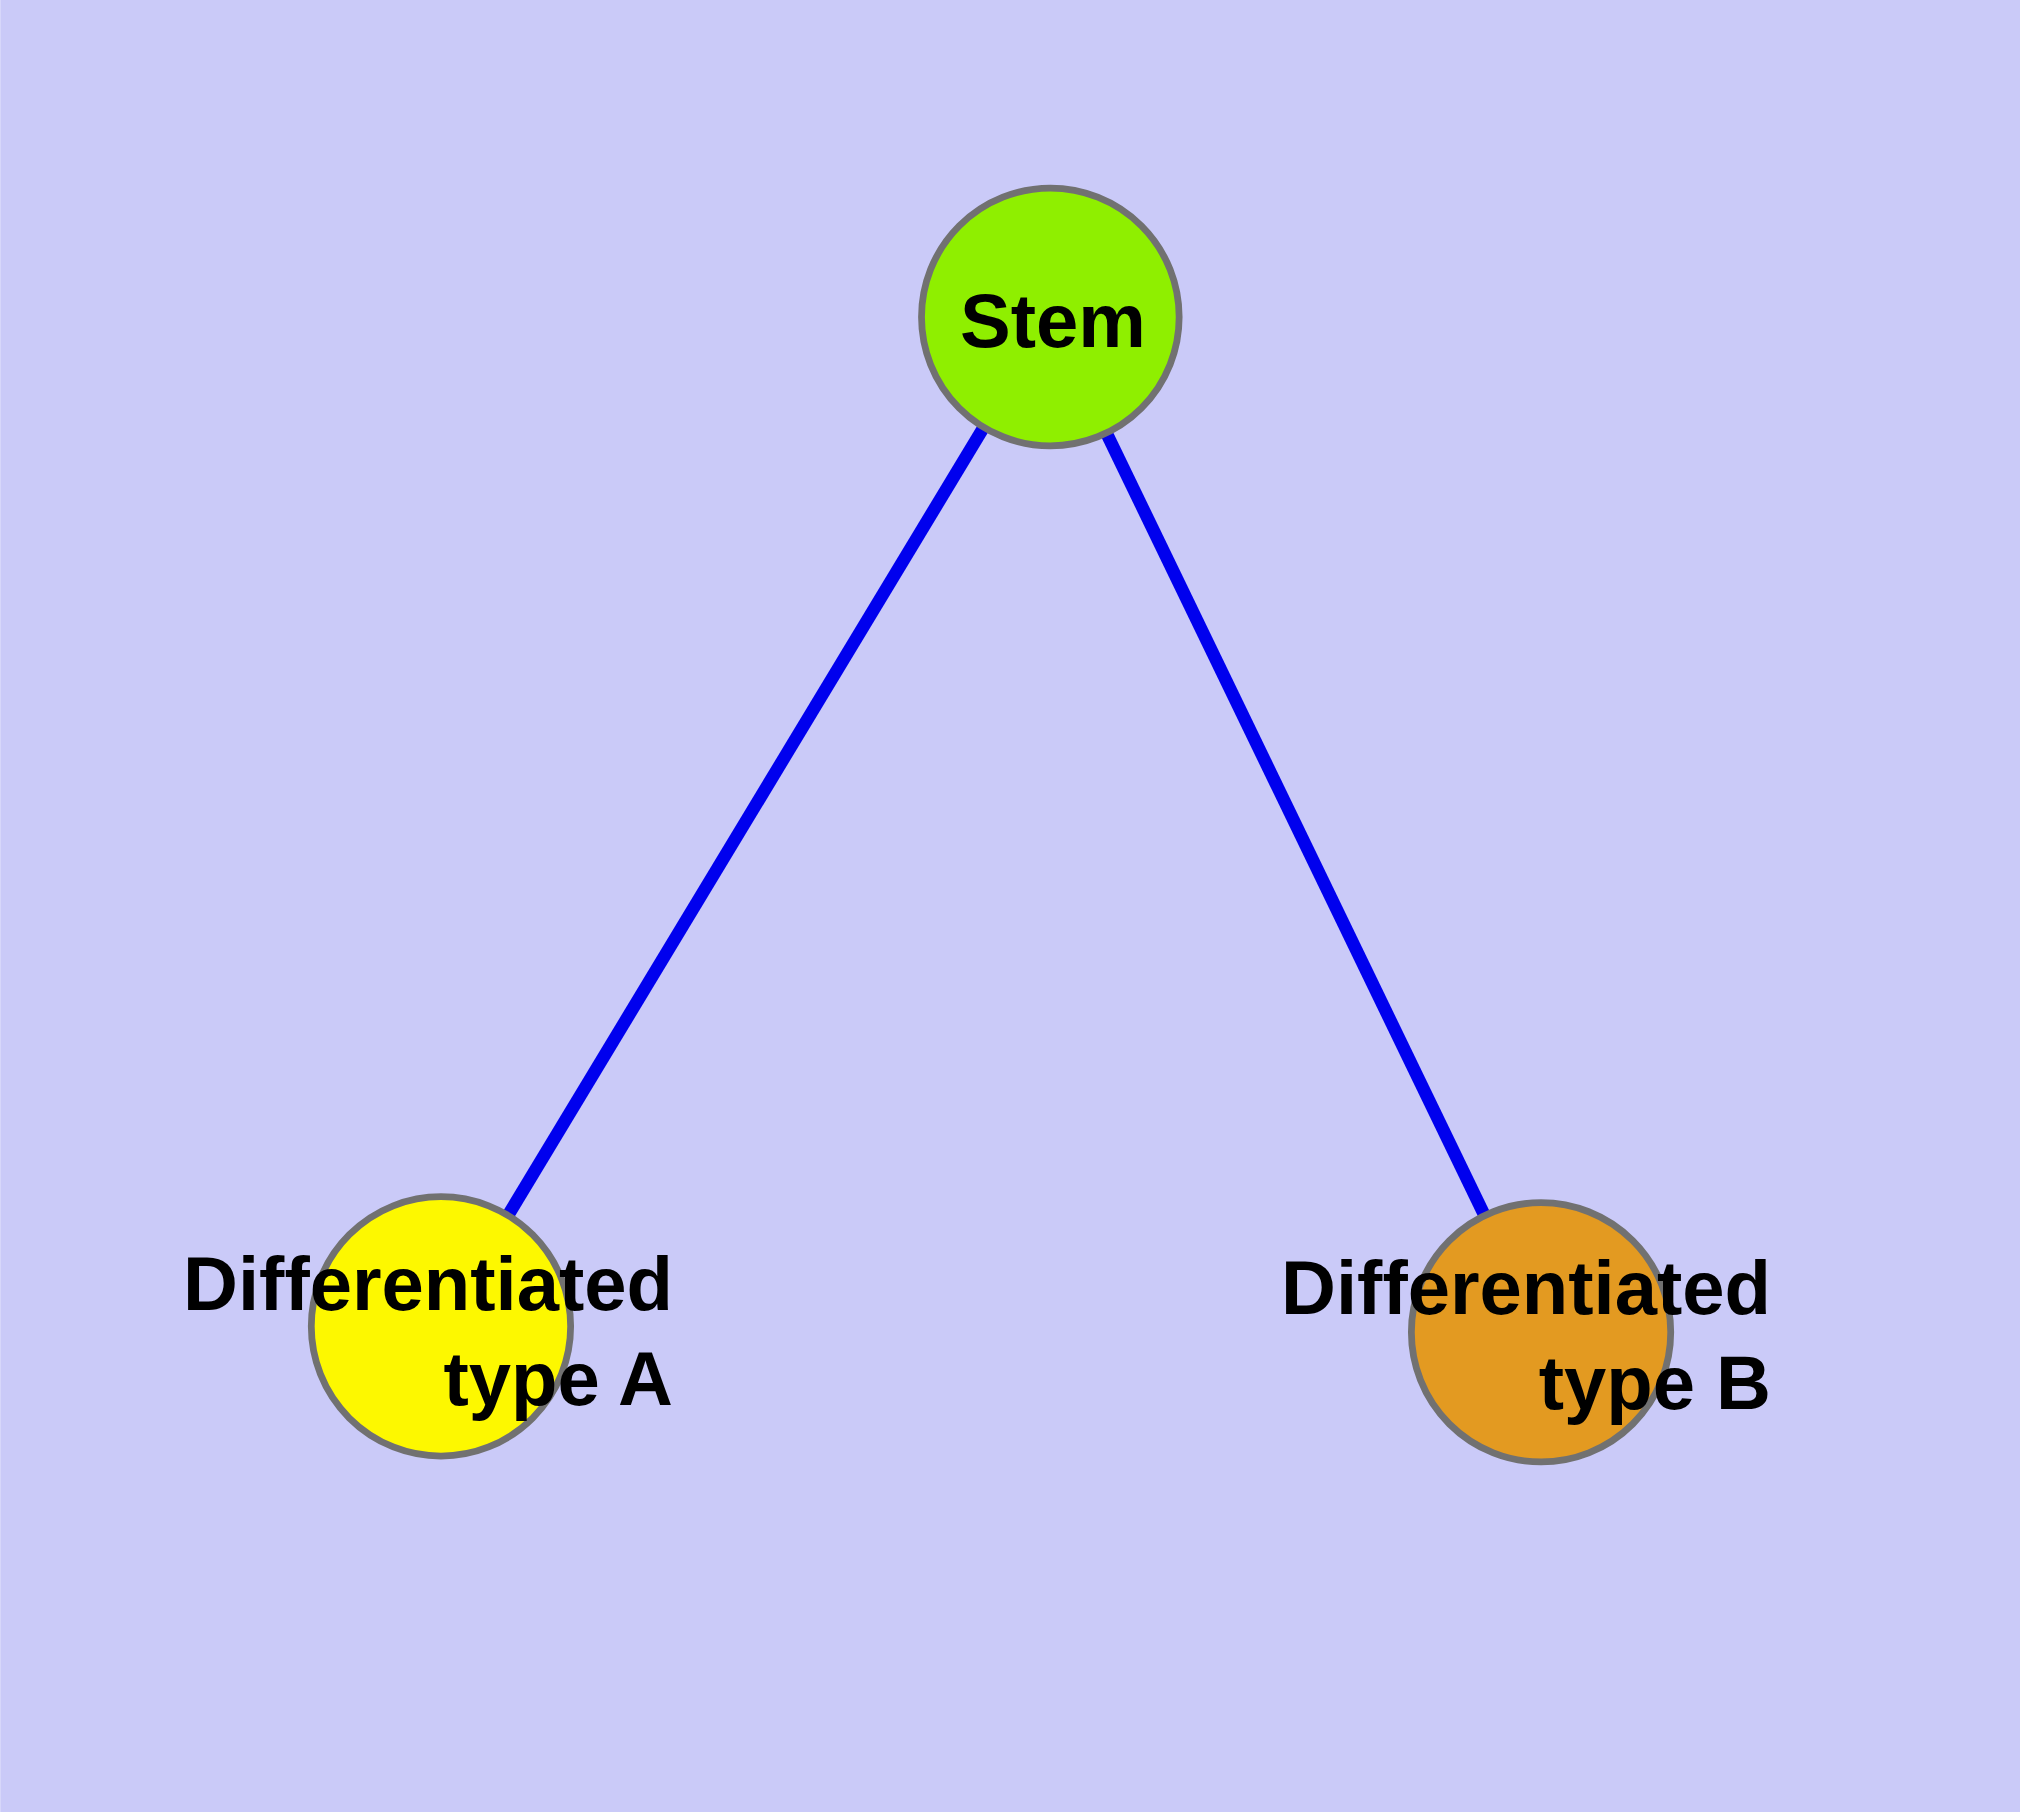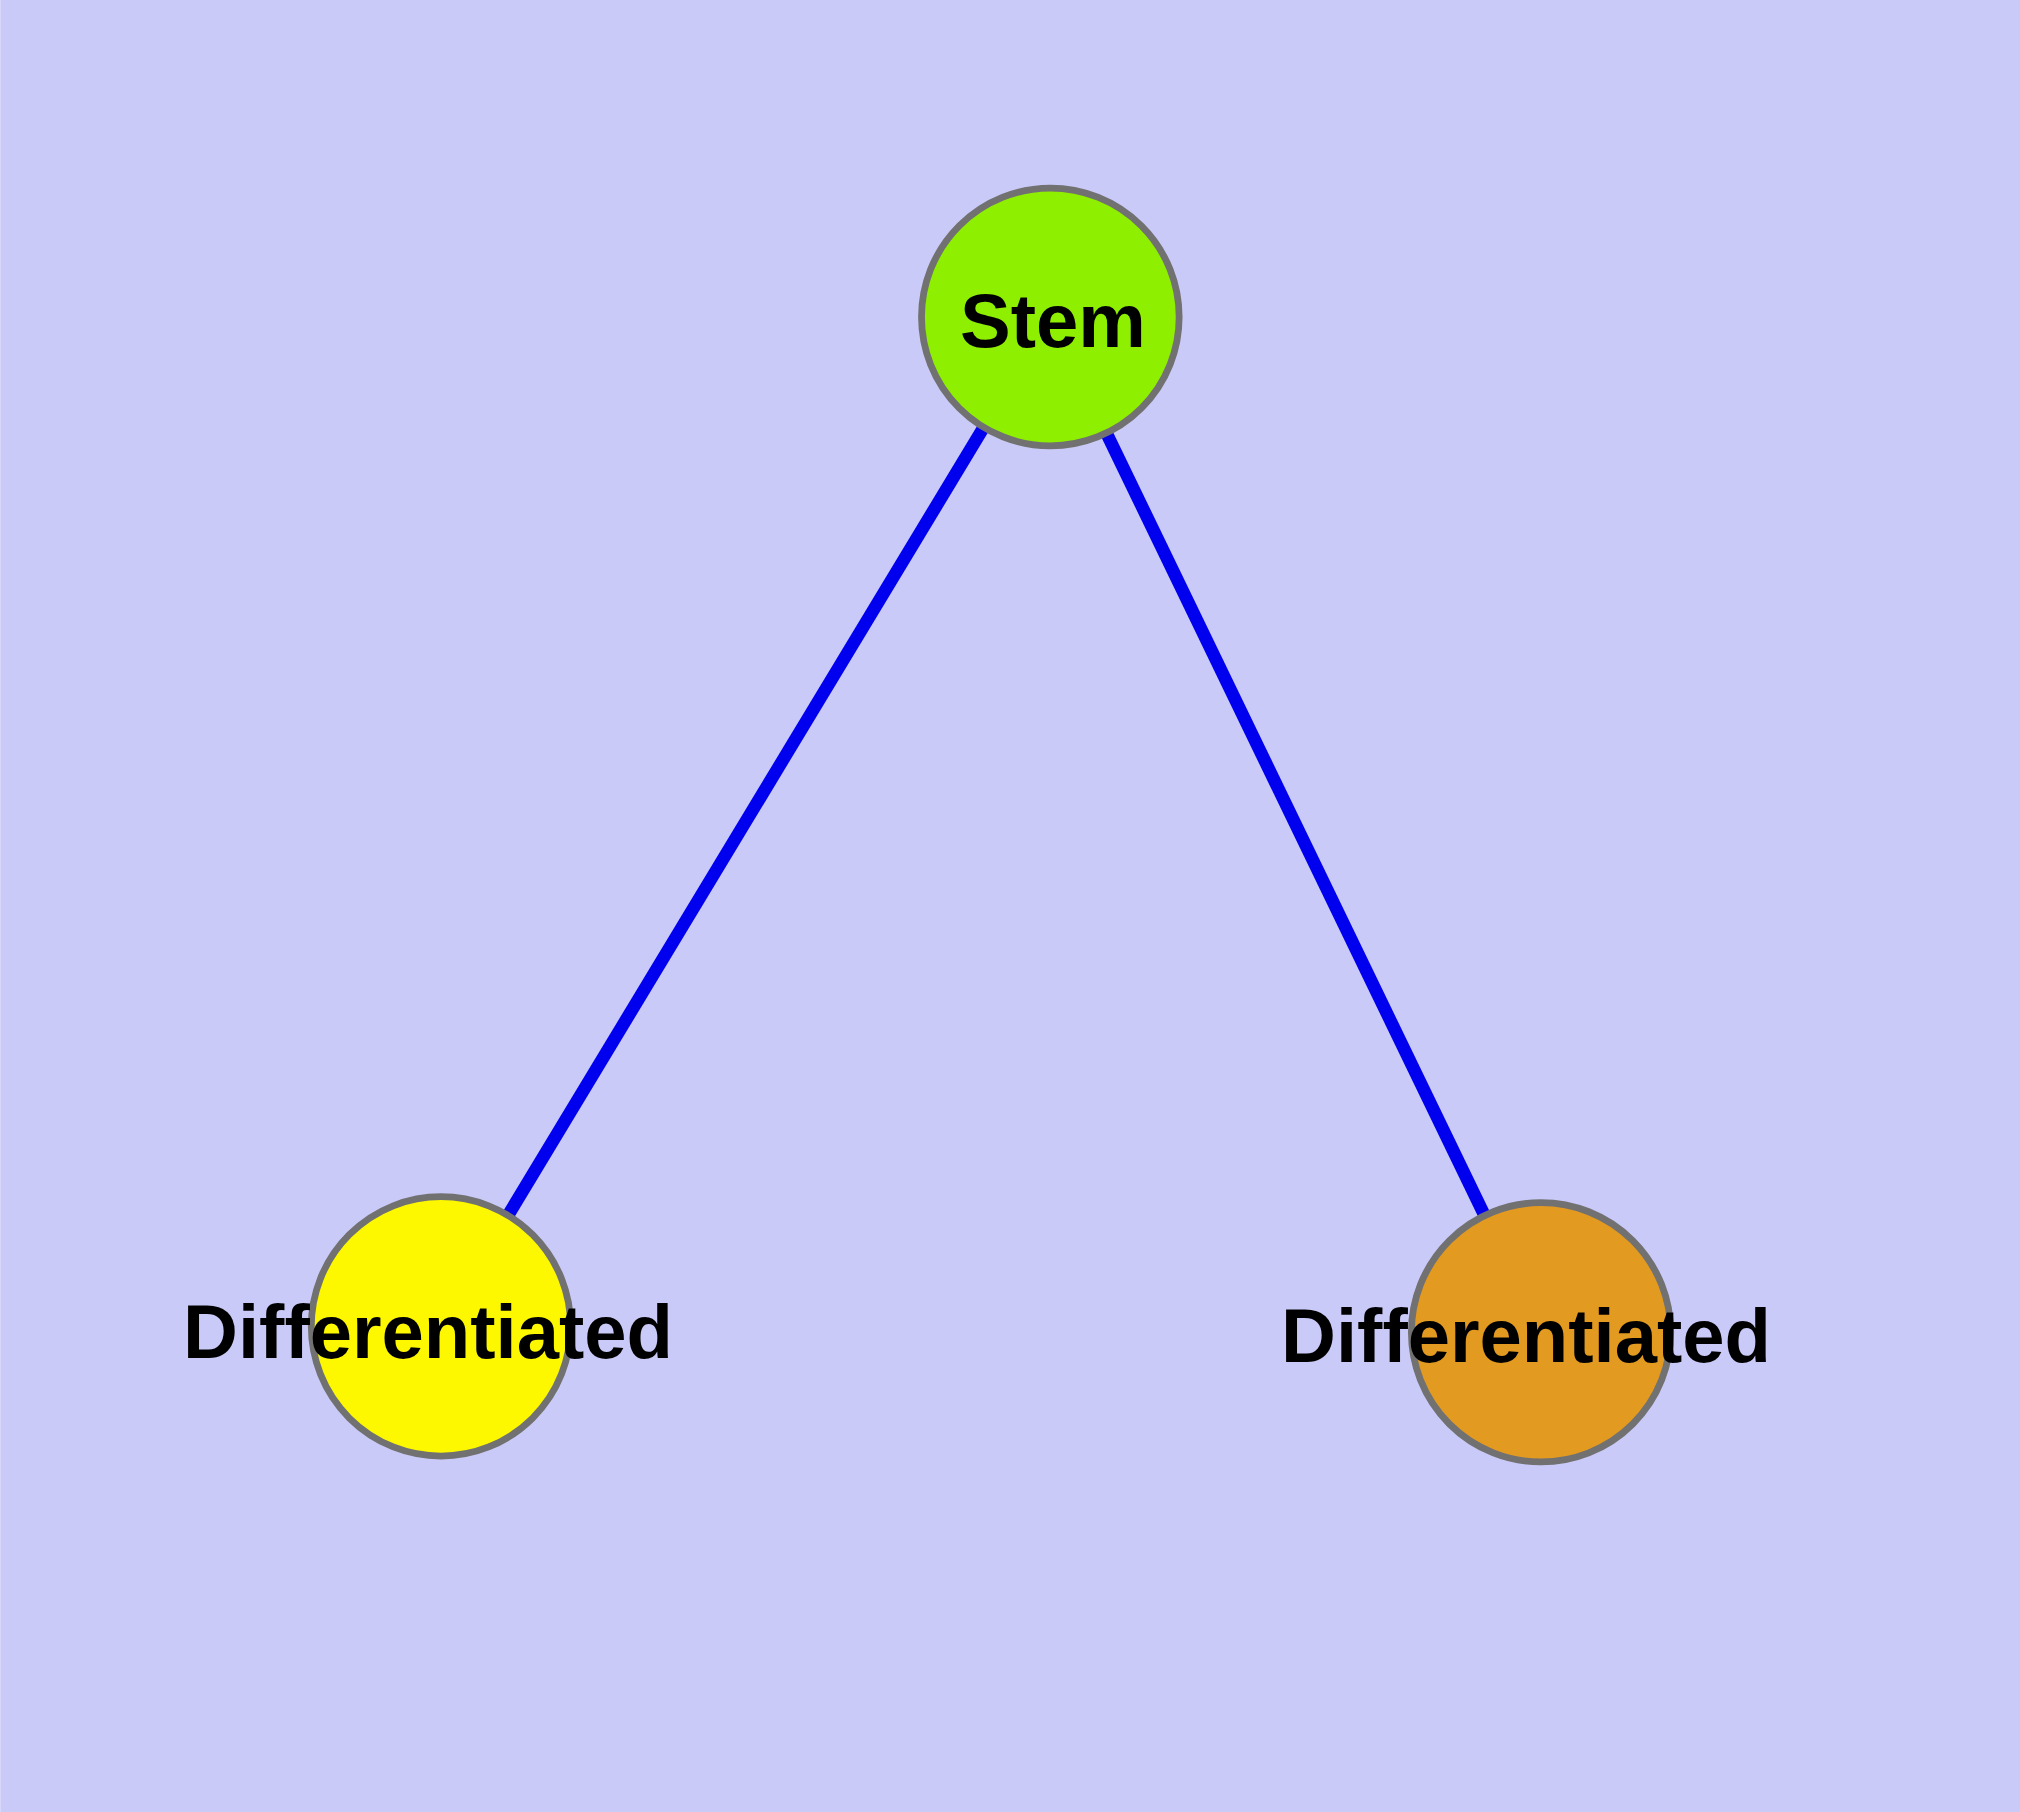--- a/index.html
+++ b/index.html
@@ -58,20 +58,22 @@
 
     <circle class="node" cx="1818" cy="1572" r="153" fill="#E39A21" stroke="#717171"></circle>
   </svg>
 
   <div class="node-label" style="left:1053px; top:320px;">
     <div>Stem</div>
   </div>
 
   <div class="node-label" style="left:428px; top:1331px;">
     <div>Differentiated</div>
+    <div>type A</div>
   </div>
 
   <div class="node-label" style="left:1526px; top:1335px;">
     <div>Differentiated</div>
+    <div>type B</div>
   </div>
 
 </div>
 
 
 </body></html>

